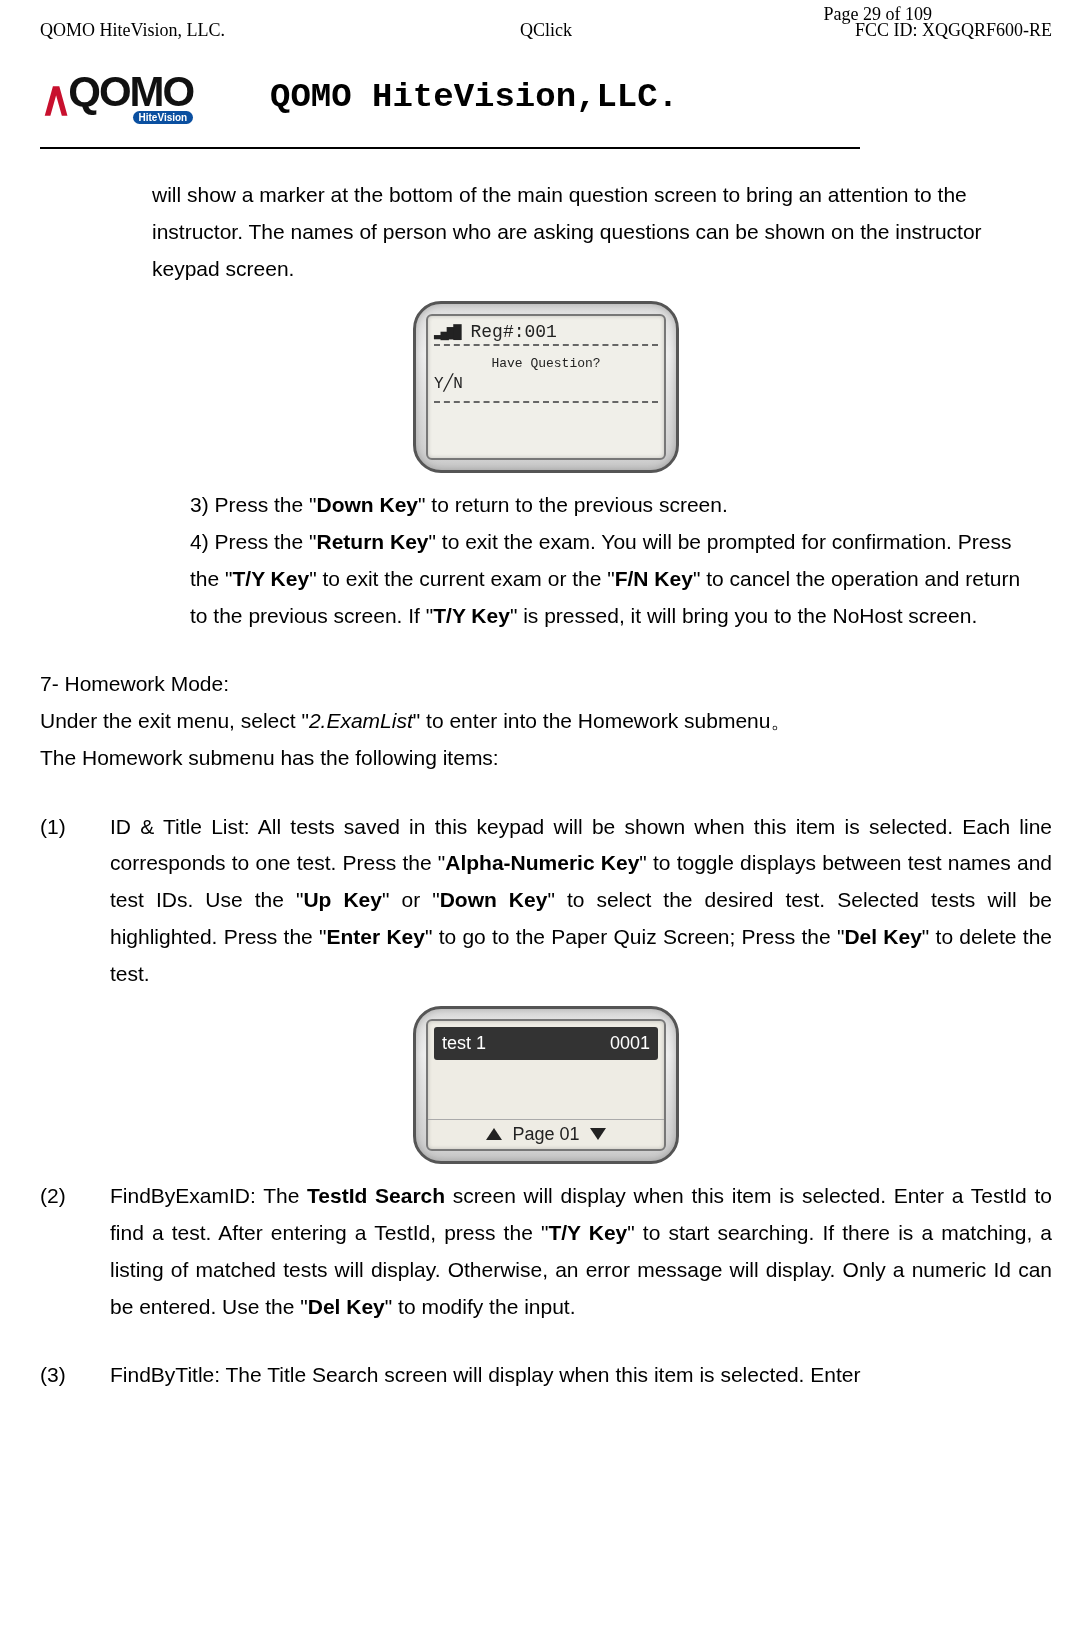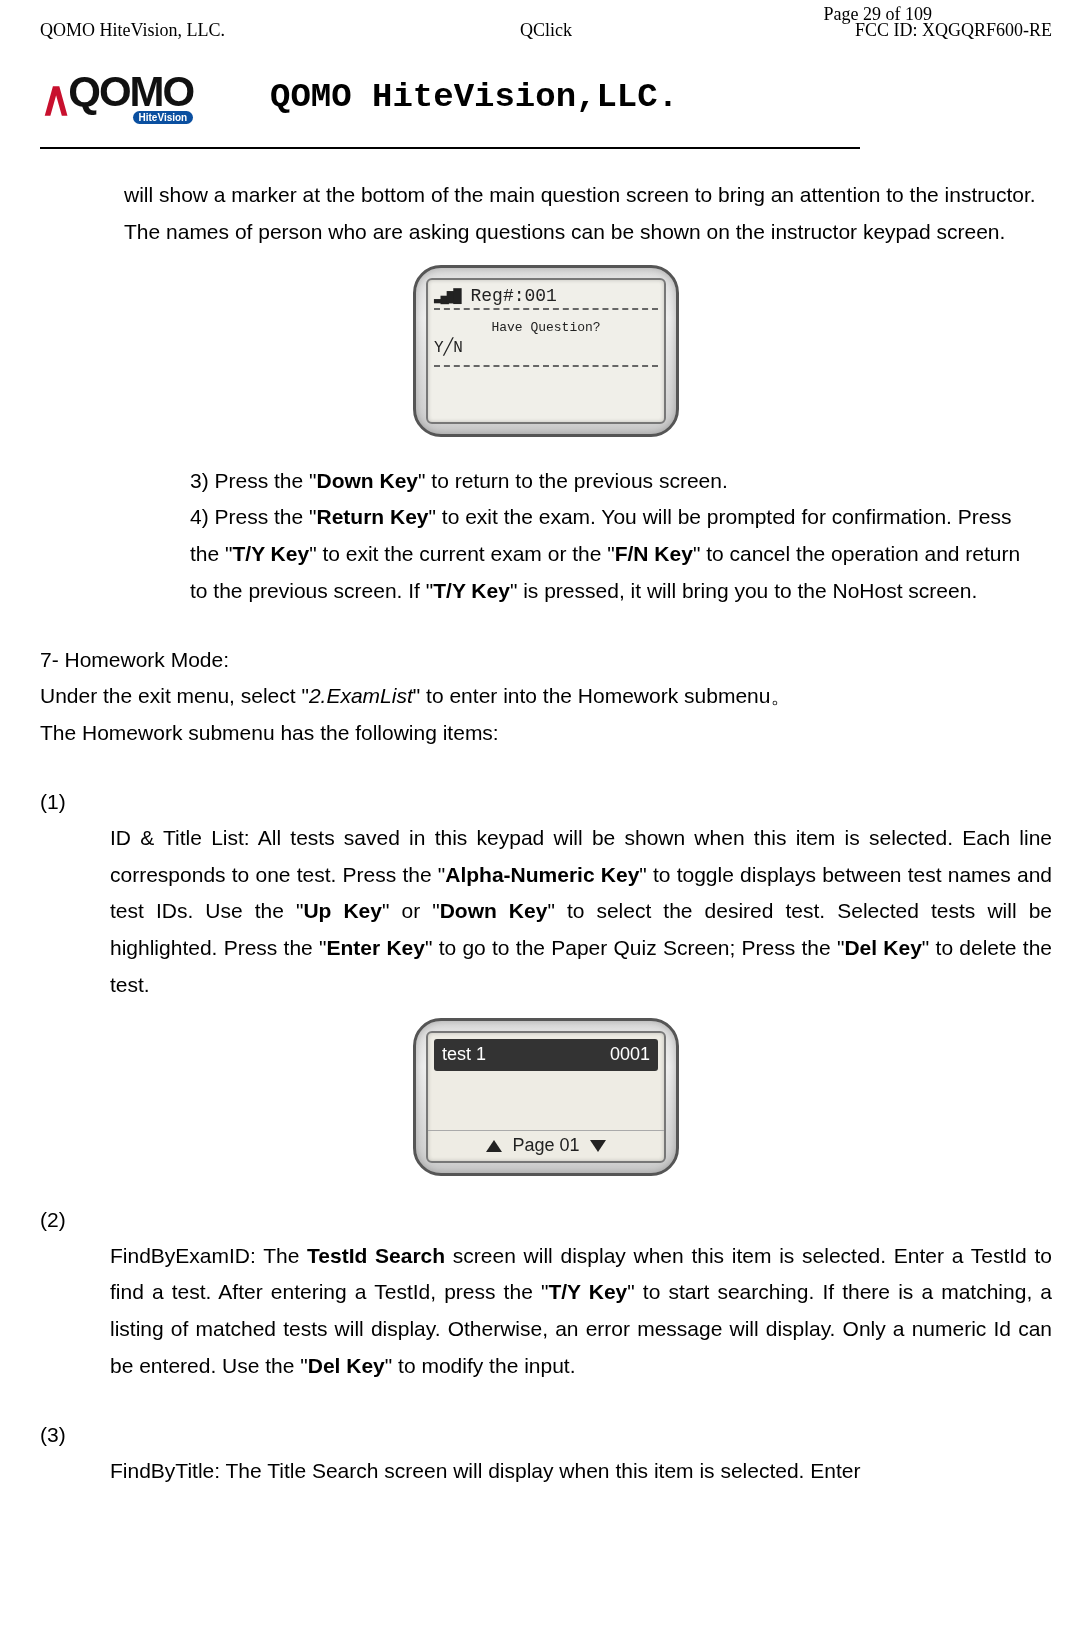--- a/index.html
+++ b/index.html
@@ -90,21 +90,21 @@
     border: none;
     border-top: 2px solid #000;
     margin: 6px 0 28px 0;
     width: 820px;
   }
   .body-text {
     font-size: 21px;
     line-height: 1.75;
   }
   .indent-1 {
-    margin-left: 84px;
+    margin-left: 112px;
     margin-right: 10px;
   }
   .indent-1b {
     margin-left: 150px;
     margin-right: 10px;
   }
   .indent-0 {
     margin-left: 0;
     margin-right: 10px;
   }
@@ -115,27 +115,26 @@
   .list-row {
     display: flex;
   }
   .list-num {
     width: 70px;
     flex: 0 0 70px;
   }
   .list-content {
     flex: 1;
     text-align: justify;
-    margin-top: 36px;
   }
   .bold { font-weight: 700; }
   .italic { font-style: italic; }
   .device-frame {
     width: 240px;
-    margin: 14px auto 26px auto;
+    margin: 14px auto 14px auto;
     border: 3px solid #555;
     border-radius: 28px;
     background: linear-gradient(#ddd, #eee 30%, #ccc);
     padding: 10px;
     box-shadow: inset 0 0 8px rgba(0,0,0,0.25);
   }
   .device-screen-1 {
     height: 130px;
     background: #f0efe9;
     border: 2px solid #777;

